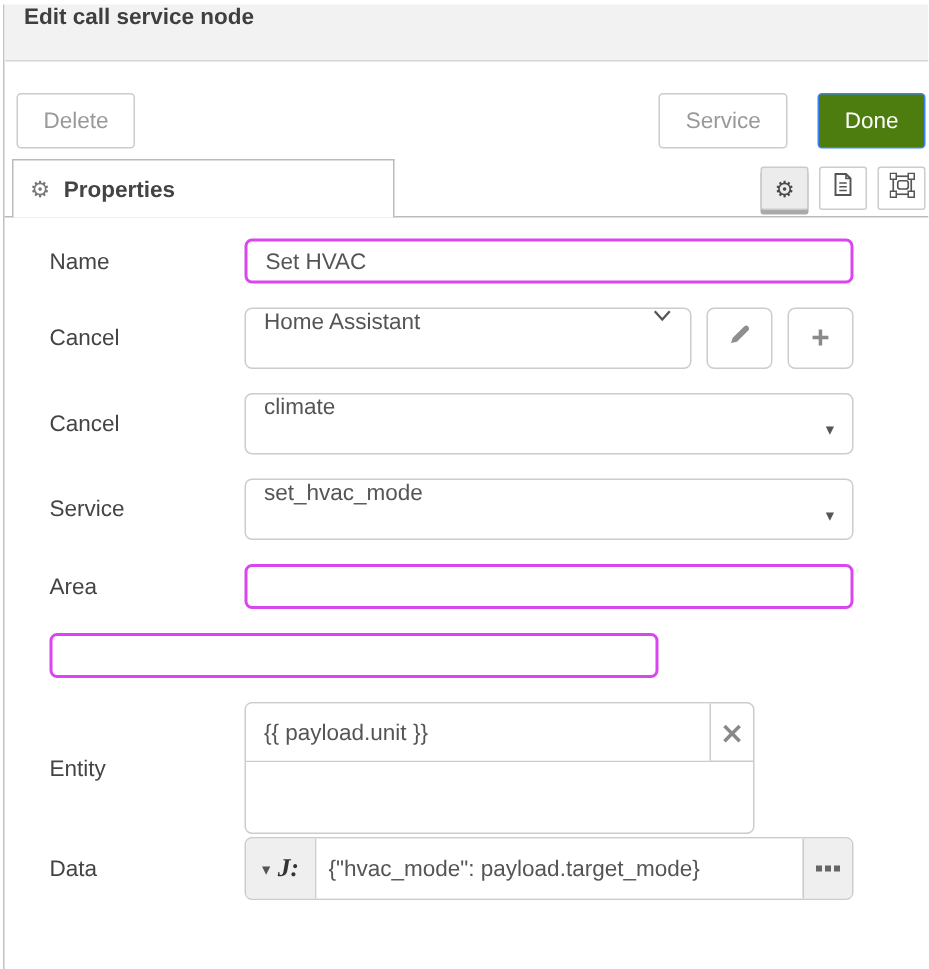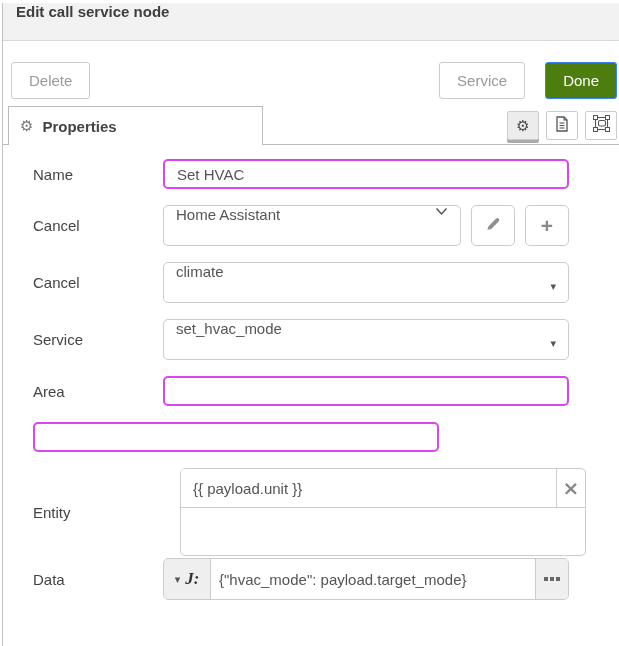--- a/index.html
+++ b/index.html
@@ -64,21 +64,21 @@
   .caret{margin-left:auto;font-size:11px;color:#555;}
   .sq-btn{
     width:44px;height:41px;margin-left:10px;border:1px solid #ccc;border-radius:5px;
     background:#fff;display:flex;align-items:center;justify-content:center;
     color:#8a8a8a;box-sizing:border-box;cursor:pointer;
   }
   .plus-glyph{font-size:21px;font-weight:bold;color:#8a8a8a;}
 
   
   .row-entity{margin-top:6px;margin-bottom:2px;}
-  .entity-box{width:406px;border:1px solid #ccc;border-radius:5px;overflow:hidden;background:#fff;box-sizing:border-box;margin-left:17px;}
+  .entity-box{width:340px;border:1px solid #ccc;border-radius:5px;overflow:hidden;background:#fff;box-sizing:border-box;}
   .entity-row1{display:flex;height:38px;border-bottom:1px solid #ccc;}
   .entity-input{flex:1;border:none;outline:none;padding:0 12px;font-size:15px;color:#555;font-family:"Liberation Sans",sans-serif;min-width:0;}
   .entity-x{width:28px;border-left:1px solid #ccc;display:flex;align-items:center;justify-content:center;
     color:#888;font-size:20px;font-weight:bold;cursor:pointer;}
   .entity-row2{height:47px;}
 
   
   .typed-input{width:406px;height:42px;border:1px solid #ccc;border-radius:5px;display:flex;overflow:hidden;box-sizing:border-box;background:#fff;}
   .ti-btn{width:46px;background:#efefef;border-right:1px solid #ccc;display:flex;align-items:center;justify-content:center;gap:5px;cursor:pointer;flex:none;}
   .ti-caret{font-size:11px;color:#555;}

